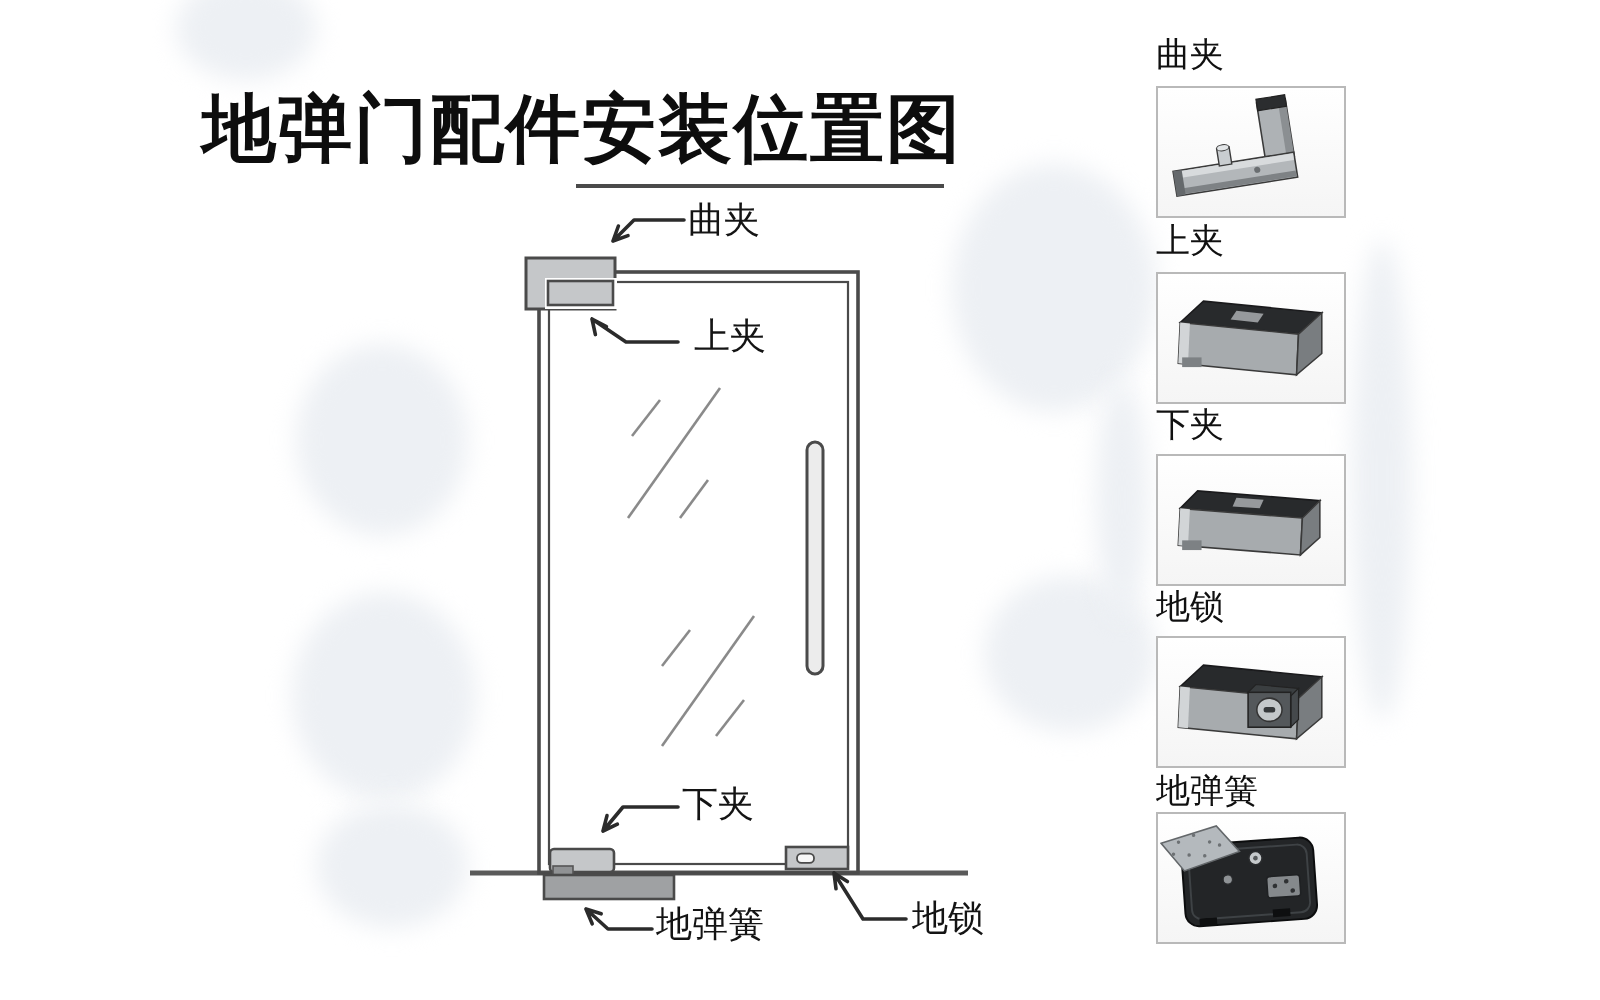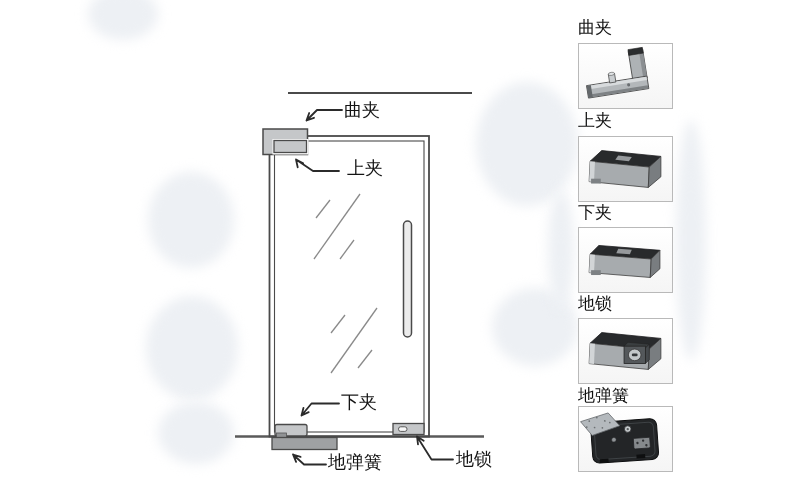--- a/index.html
+++ b/index.html
@@ -37,20 +37,21 @@
 
   <div class="blob" style="left:88px;top:-12px;width:70px;height:52px;"></div>
   <div class="blob" style="left:476px;top:82px;width:102px;height:124px;"></div>
   <div class="blob" style="left:492px;top:288px;width:86px;height:78px;"></div>
   <div class="blob" style="left:148px;top:172px;width:86px;height:96px;"></div>
   <div class="blob" style="left:146px;top:296px;width:92px;height:104px;"></div>
   <div class="blob" style="left:158px;top:402px;width:76px;height:62px;"></div>
   <div class="blob" style="left:548px;top:190px;width:26px;height:120px;"></div>
   <div class="blob" style="left:676px;top:120px;width:30px;height:240px;"></div>
 
+  <div class="page-title">地弹门配件安装位置图</div>
 
   <svg class="diagram-svg" width="800" height="500" viewBox="0 0 800 500">
 
     <line x1="288" y1="93" x2="472" y2="93" stroke="#4a4a4a" stroke-width="2"></line>
 
     <line x1="235" y1="436.5" x2="484" y2="436.5" stroke="#5a5a5a" stroke-width="2.5"></line>
 
     <g fill="none" stroke="#4a4a4a">
       <rect x="269.5" y="136" width="159.5" height="300.5" stroke-width="1.8"></rect>
       <rect x="274.5" y="141" width="149.5" height="291" stroke-width="1.1"></rect>

